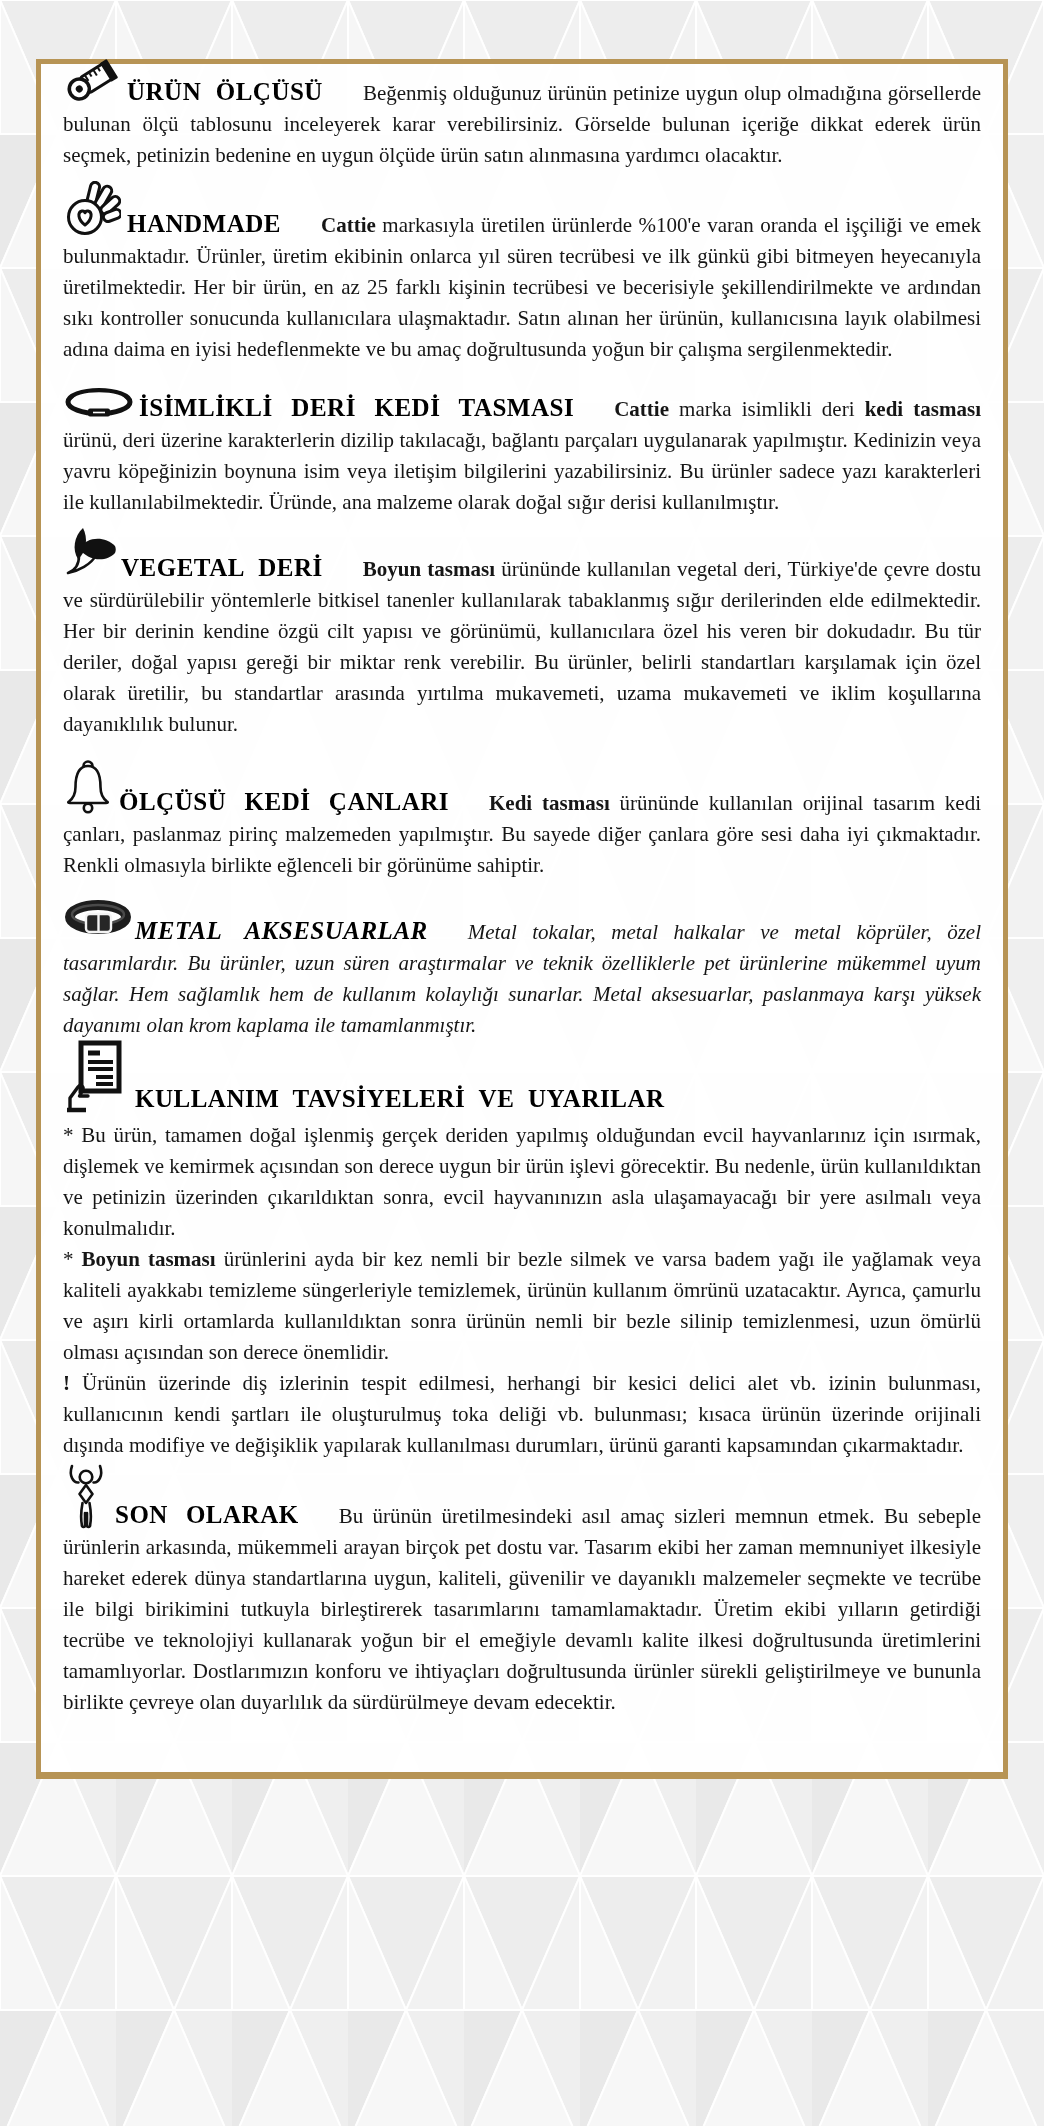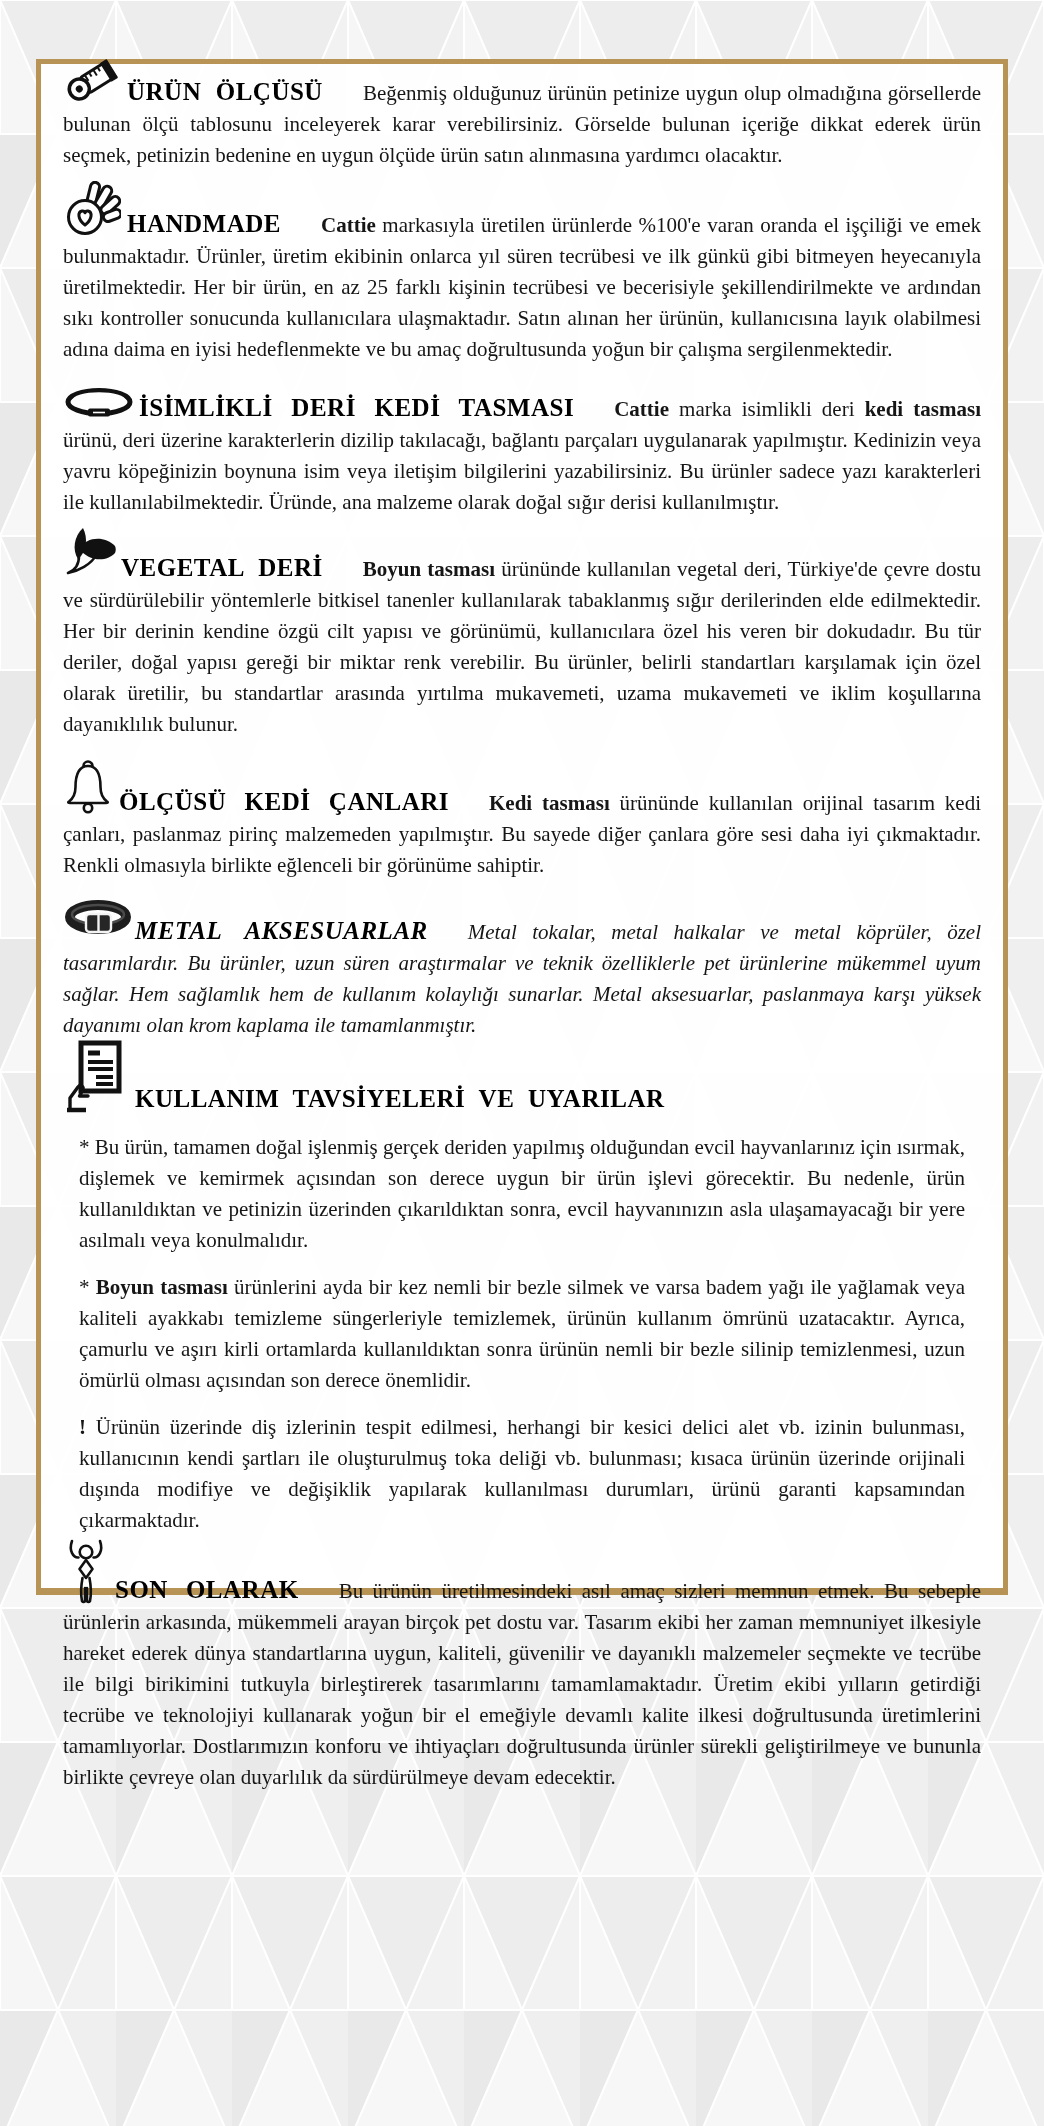--- a/index.html
+++ b/index.html
@@ -3,21 +3,21 @@
 <meta charset="utf-8">
 <style>
   html,body{margin:0;padding:0;}
   body{
     width:1044px;height:2126px;position:relative;overflow:hidden;
     font-family:"Liberation Serif","DejaVu Serif",serif;
     background:#f5f5f5;
   }
   .bg{position:absolute;left:0;top:0;z-index:0;}
   .card{
-    position:absolute;left:36px;top:59px;width:972px;height:1536px;
+    position:absolute;left:36px;top:59px;width:972px;height:1720px;
     box-sizing:border-box;
     border:5px solid #b79455;border-bottom-width:7px;
     background:rgba(255,255,255,0.93);
     padding:12px 22px 1px 22px;
     z-index:1;
   }
   .sec{margin:0;}
   .para{
     margin:0;
     font-size:21px;line-height:31px;color:#161616;
@@ -35,21 +35,21 @@
   .icon-wrap svg{position:absolute;left:0;bottom:-7px;} .w64{width:64px;} .w74{width:76px;} .w58{width:58px;}
   .w54{width:56px;} .w70{width:72px;} .w50{width:52px;}
   .mt-s2{margin-top:37px;font-family:Liberation Serif, serif;}
   .mt-s3{margin-top:27px;}
   .mt-s4{margin-top:34px;}
   .mt-s5{margin-top:46px;}
   .mt-s6{margin-top:34px;font-style:italic;}
   .mt-s7{margin-top:42px;}
   .mt-s8{margin-top:38px;}
   .headline{margin-bottom:4px;}
-  .sub{margin:16px;}
+  .sub{margin:0;}
 </style>
 </head>
 <body>
 
 <svg class="bg" width="1044" height="2126">
   <defs>
     <pattern id="tri" width="116" height="268" patternUnits="userSpaceOnUse">
       <rect width="116" height="268" fill="#fafafa"></rect>
       <polygon points="0,0 116,0 58,134" fill="#ededed" stroke="#ffffff" stroke-width="2"></polygon>
       <polygon points="0,0 58,134 0,134" fill="#f6f6f6" stroke="#ffffff" stroke-width="2"></polygon>

